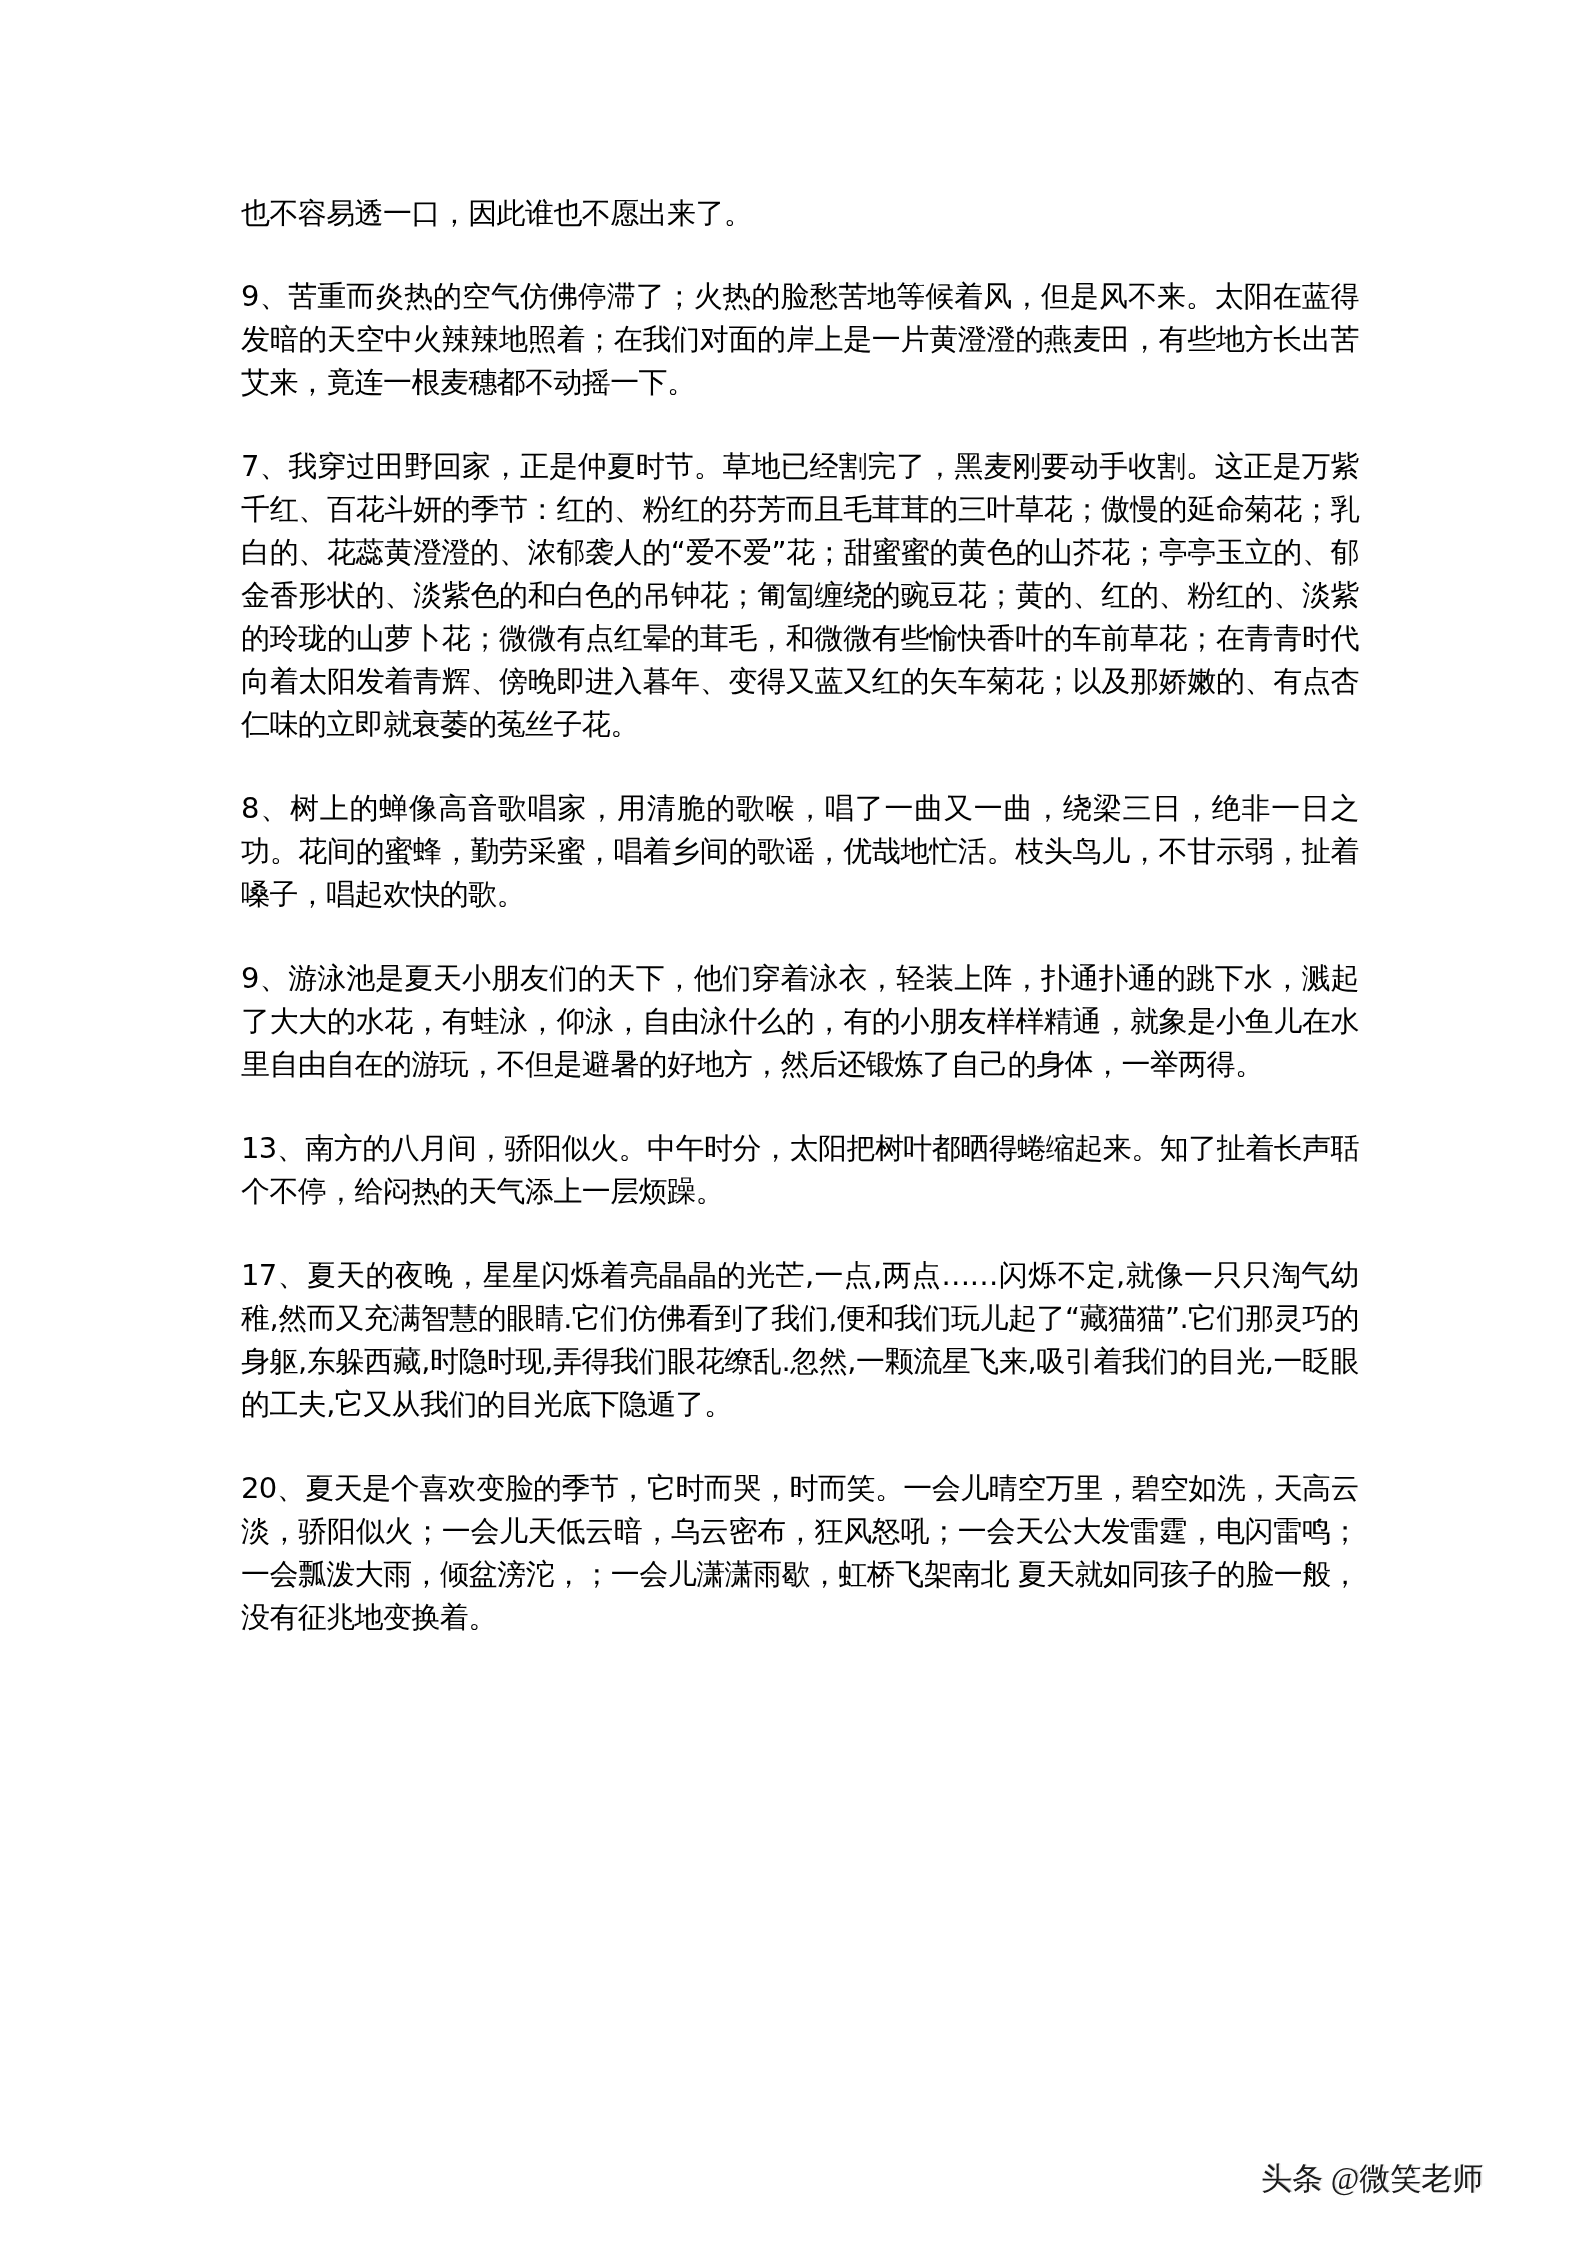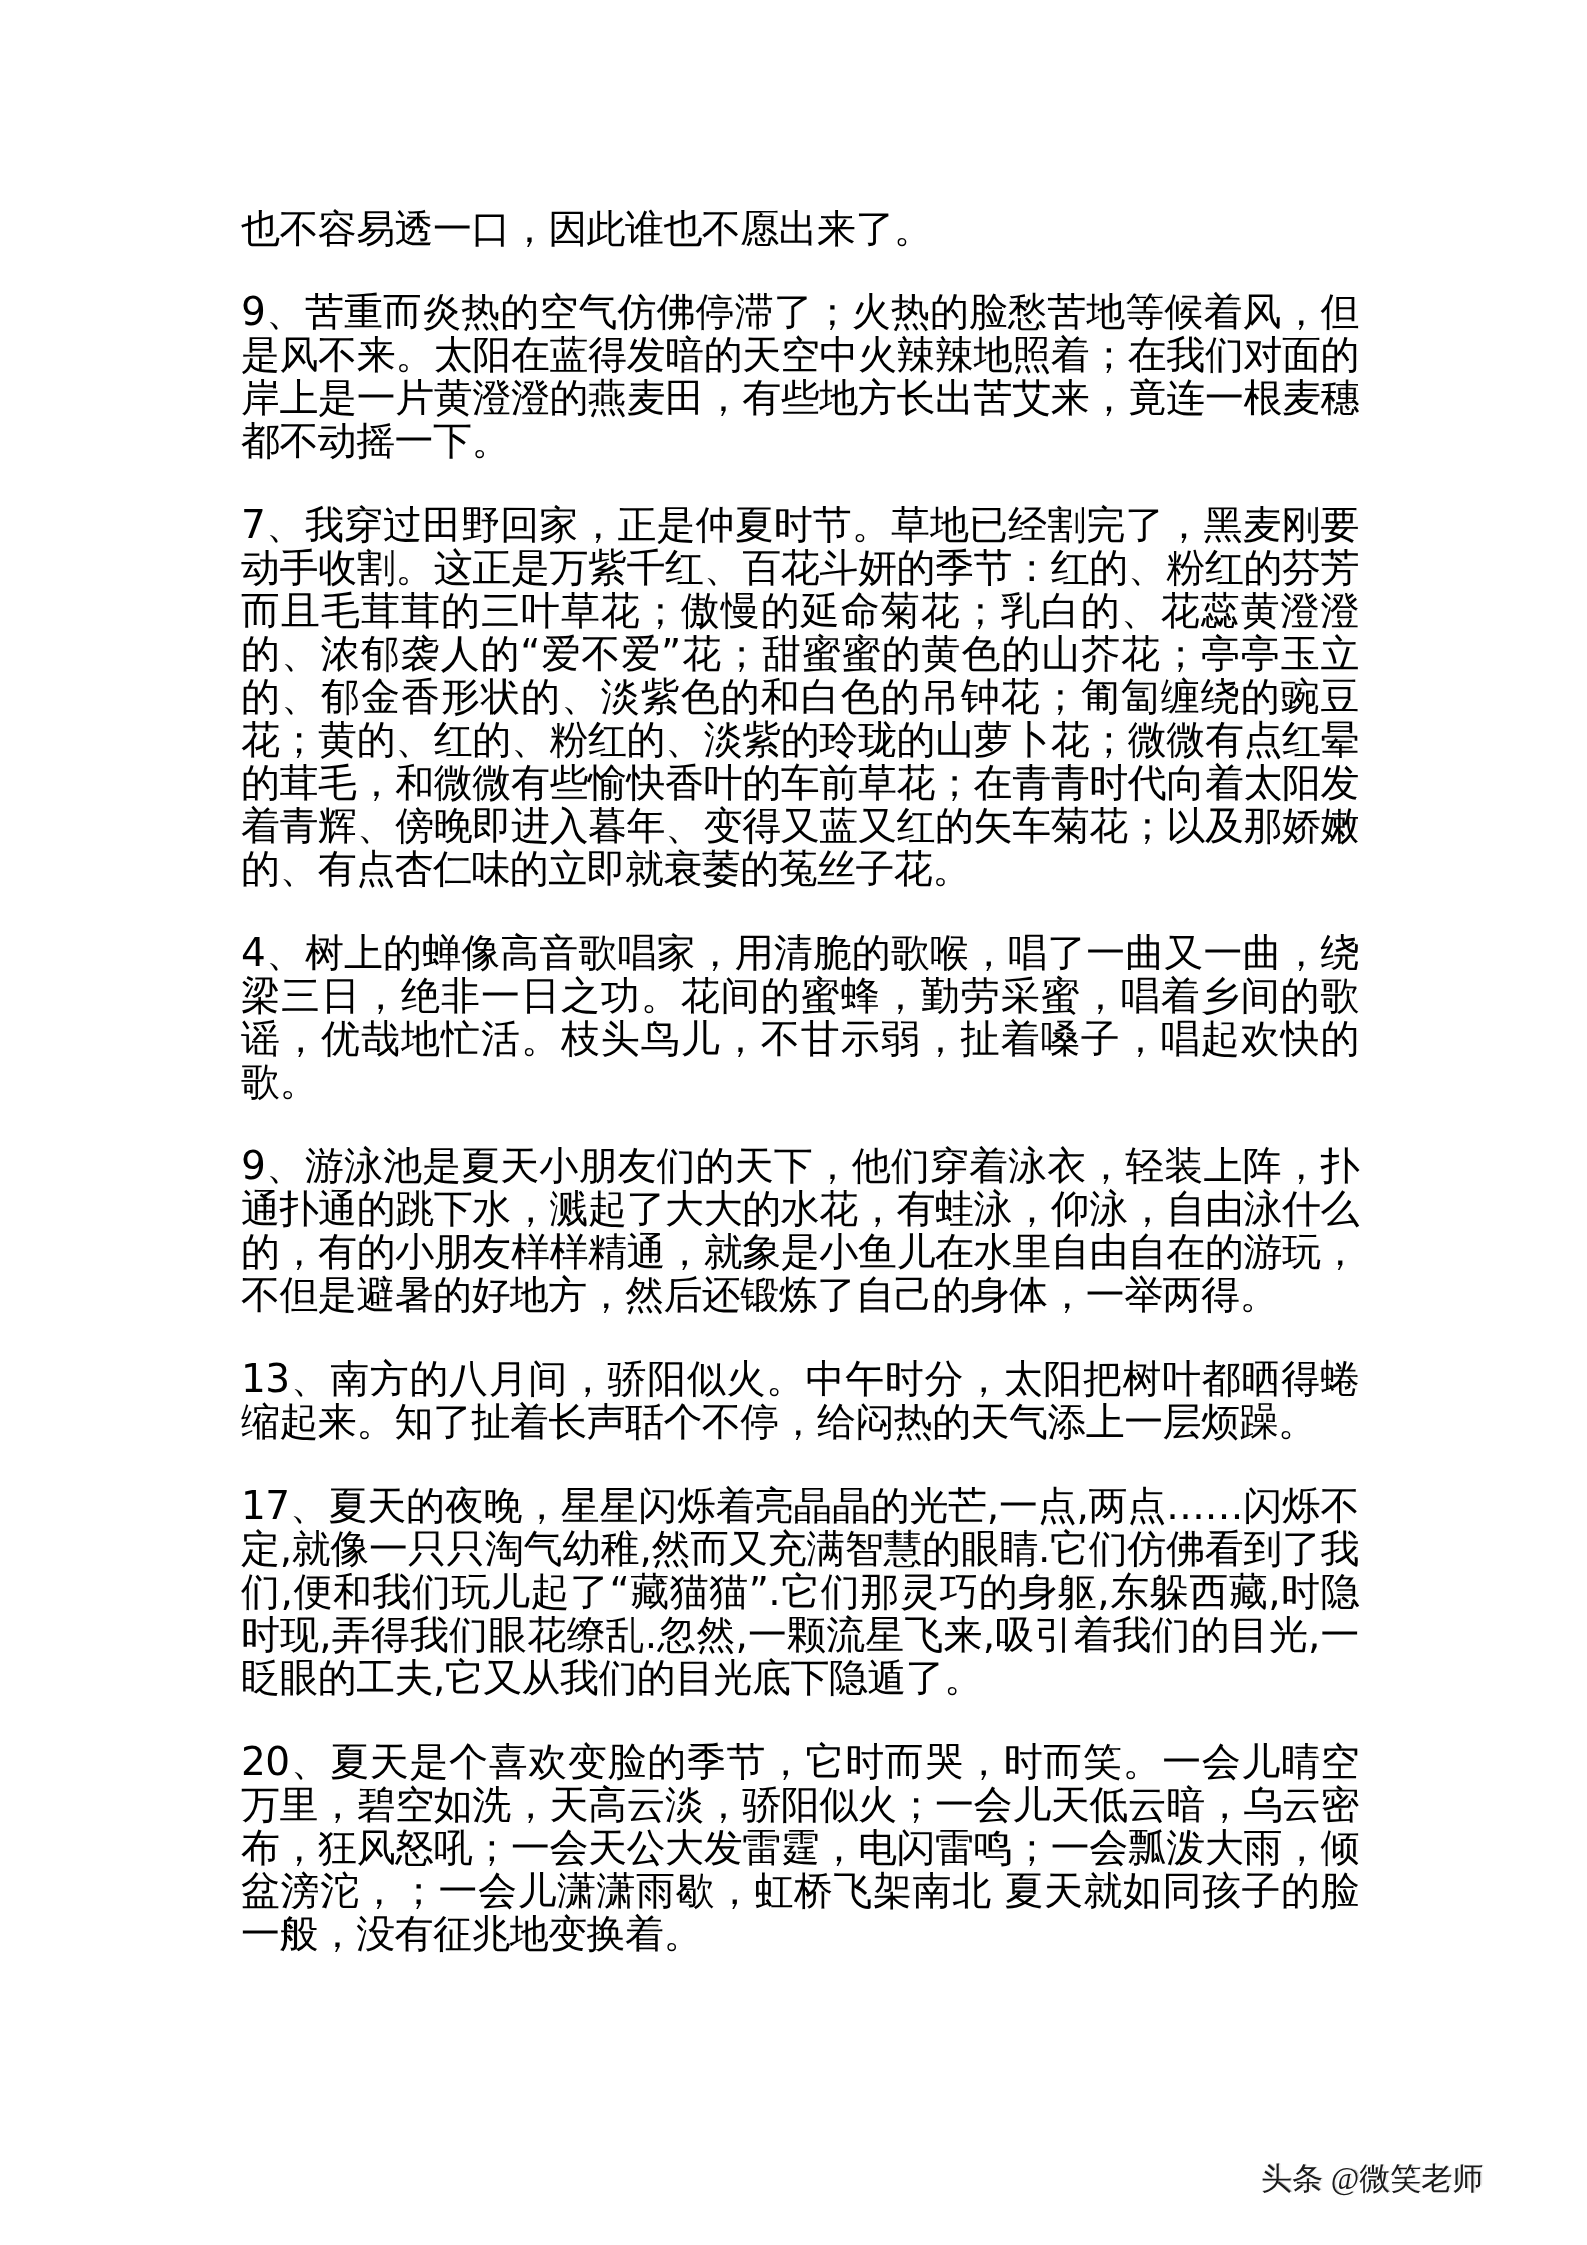--- a/index.html
+++ b/index.html
@@ -15,23 +15,23 @@
       font-family: "DejaVu Sans", "Liberation Sans", sans-serif;
       color: #000000;
     }
     .page {
       position: absolute;
       left: 241px;
       top: 192px;
       width: 1118px;
     }
     .para {
-      font-size: 39px;
+      font-size: 29px;
       line-height: 43px;
-      margin: 15px 0 41px 0;
+      margin: 0 0 41px 0;
       letter-spacing: -0.6px;
       text-align: justify;
       text-align-last: left;
       word-break: break-all;
     }
     .para.first {
       margin-bottom: 40px;
     }
     .watermark {
       position: absolute;
@@ -44,20 +44,20 @@
       font-family: Liberation Serif, serif;
     }
   </style>
 </head>
 <body>
 
 <div class="page">
   <p class="para first">也不容易透一口，因此谁也不愿出来了。</p>
   <p class="para">9、苦重而炎热的空气仿佛停滞了；火热的脸愁苦地等候着风，但是风不来。太阳在蓝得发暗的天空中火辣辣地照着；在我们对面的岸上是一片黄澄澄的燕麦田，有些地方长出苦艾来，竟连一根麦穗都不动摇一下。</p>
   <p class="para">7、我穿过田野回家，正是仲夏时节。草地已经割完了，黑麦刚要动手收割。这正是万紫千红、百花斗妍的季节：红的、粉红的芬芳而且毛茸茸的三叶草花；傲慢的延命菊花；乳白的、花蕊黄澄澄的、浓郁袭人的“爱不爱”花；甜蜜蜜的黄色的山芥花；亭亭玉立的、郁金香形状的、淡紫色的和白色的吊钟花；匍匐缠绕的豌豆花；黄的、红的、粉红的、淡紫的玲珑的山萝卜花；微微有点红晕的茸毛，和微微有些愉快香叶的车前草花；在青青时代向着太阳发着青辉、傍晚即进入暮年、变得又蓝又红的矢车菊花；以及那娇嫩的、有点杏仁味的立即就衰萎的菟丝子花。</p>
-  <p class="para">4、树上的蝉像高音歌唱家，用清脆的歌喉，唱了一曲又一曲，绕梁三日，绝非一日之功。花间的蜜蜂，勤劳采蜜，唱着乡间的歌谣，优哉地忙活。枝头鸟儿，不甘示弱，扯着嗓子，唱起欢快的歌。</p>
+  <p class="para">8、树上的蝉像高音歌唱家，用清脆的歌喉，唱了一曲又一曲，绕梁三日，绝非一日之功。花间的蜜蜂，勤劳采蜜，唱着乡间的歌谣，优哉地忙活。枝头鸟儿，不甘示弱，扯着嗓子，唱起欢快的歌。</p>
   <p class="para">9、游泳池是夏天小朋友们的天下，他们穿着泳衣，轻装上阵，扑通扑通的跳下水，溅起了大大的水花，有蛙泳，仰泳，自由泳什么的，有的小朋友样样精通，就象是小鱼儿在水里自由自在的游玩，不但是避暑的好地方，然后还锻炼了自己的身体，一举两得。</p>
   <p class="para">13、南方的八月间，骄阳似火。中午时分，太阳把树叶都晒得蜷缩起来。知了扯着长声聒个不停，给闷热的天气添上一层烦躁。</p>
   <p class="para">17、夏天的夜晚，星星闪烁着亮晶晶的光芒,一点,两点……闪烁不定,就像一只只淘气幼稚,然而又充满智慧的眼睛.它们仿佛看到了我们,便和我们玩儿起了“藏猫猫”.它们那灵巧的身躯,东躲西藏,时隐时现,弄得我们眼花缭乱.忽然,一颗流星飞来,吸引着我们的目光,一眨眼的工夫,它又从我们的目光底下隐遁了。</p>
   <p class="para">20、夏天是个喜欢变脸的季节，它时而哭，时而笑。一会儿晴空万里，碧空如洗，天高云淡，骄阳似火；一会儿天低云暗，乌云密布，狂风怒吼；一会天公大发雷霆，电闪雷鸣；一会瓢泼大雨，倾盆滂沱，；一会儿潇潇雨歇，虹桥飞架南北 夏天就如同孩子的脸一般，没有征兆地变换着。</p>
 </div>
 
 <div class="watermark">头条 @微笑老师</div>
 
 </body></html>

